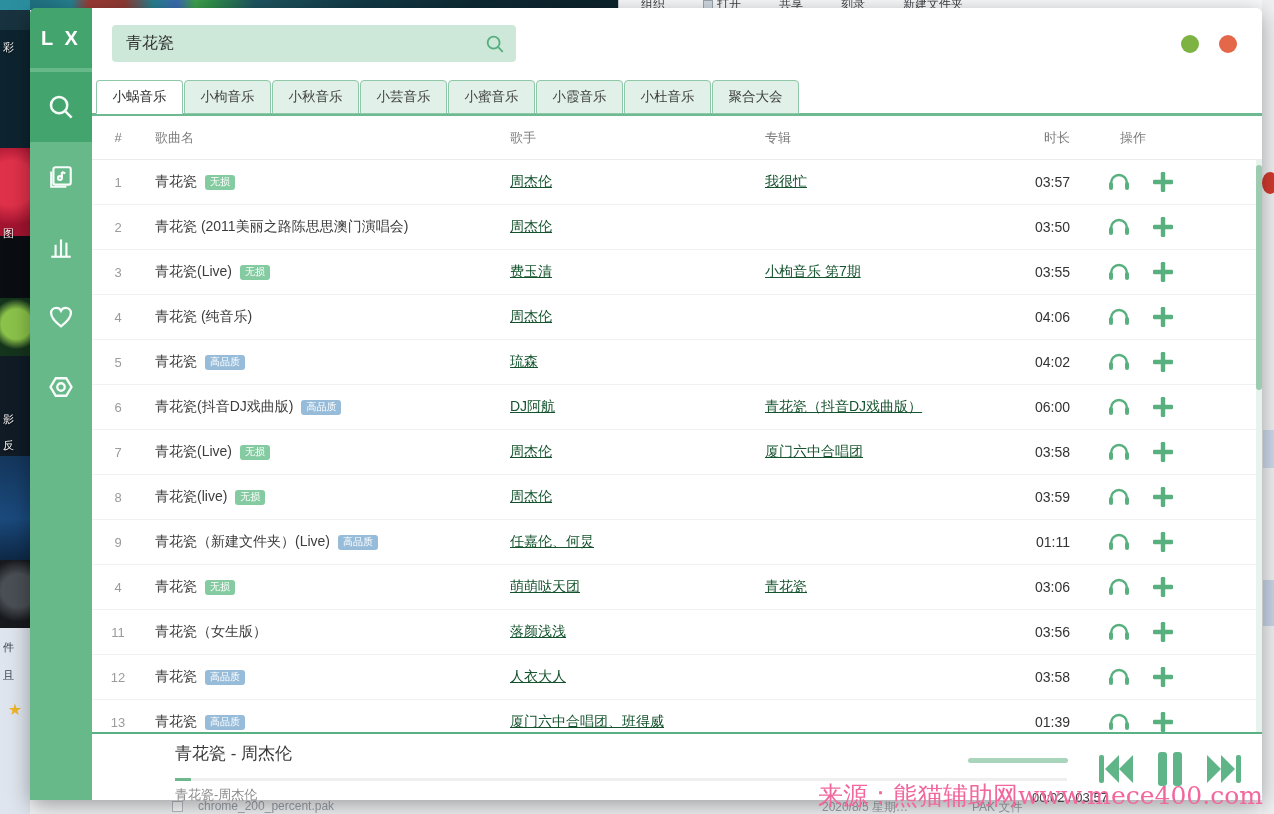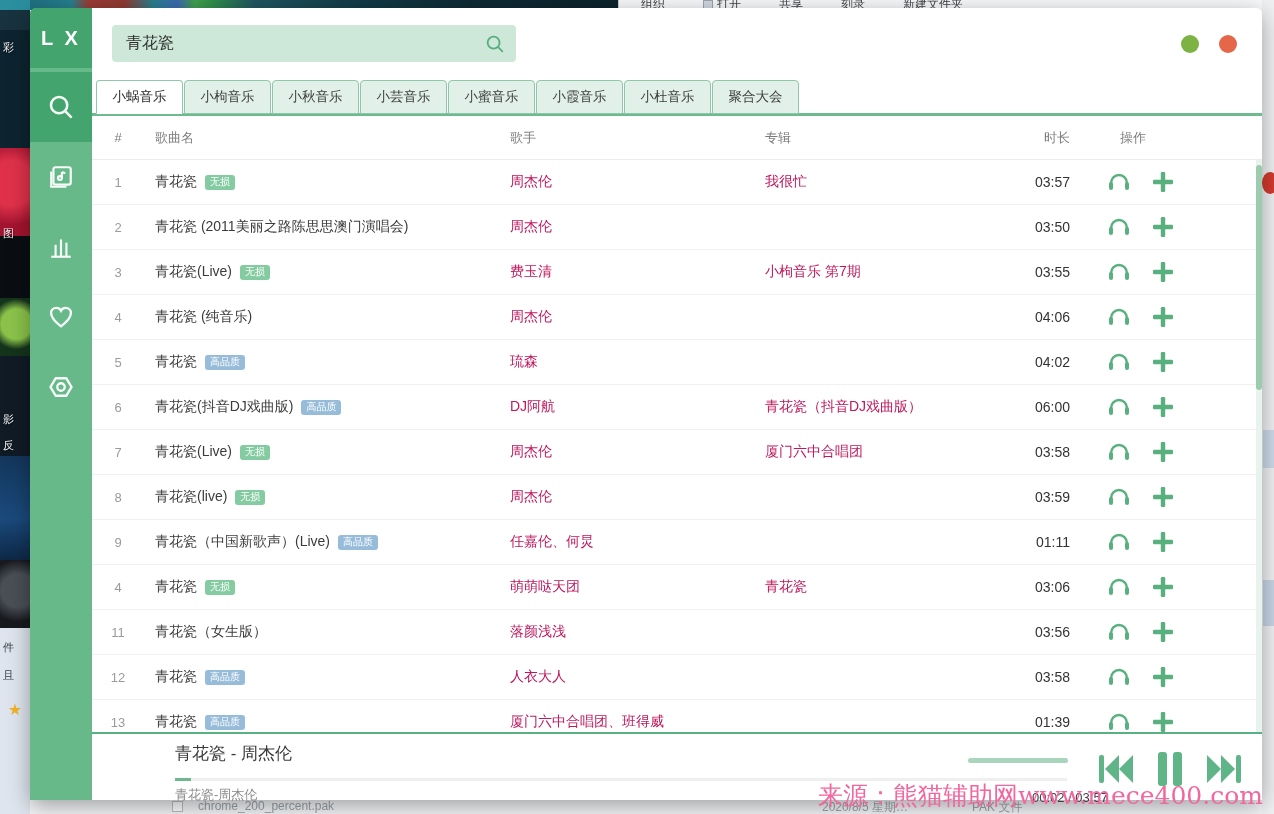--- a/index.html
+++ b/index.html
@@ -77,21 +77,21 @@
   .thead .h-dur { text-align:right; padding-right:8px; }
   .thead .h-act { padding-left:42px; }
   .tbody { position:absolute; left:0; top:152px; width:1170px; height:572px; overflow:hidden; }
   .song-row { height:45px; display:grid; grid-template-columns:52px 366px 255px 250px 63px 1fr;
     align-items:center; border-bottom:1px solid #f1f1f1; font-size:14px; cursor:default; }
   .c-idx { text-align:center; color:#9b9b9b; font-size:13px; }
   .c-name { padding-left:11px; display:flex; align-items:center; gap:8px; color:#3c3c3c; white-space:nowrap; overflow:hidden; }
   .badge { flex:none; font-size:10px; color:#fff; padding:2px 5px 3px; border-radius:3px; line-height:1; }
   .b-green { background:#85cba1; }
   .b-blue { background:#97bcd9; }
-  .c-singer,.c-album { color:#be185d; white-space:nowrap; overflow:hidden; }
+  .c-singer,.c-album { color:#14532d; white-space:nowrap; overflow:hidden;text-decoration:underline; }
   .c-dur { text-align:right; padding-right:8px; color:#333; }
   .c-act { padding-left:28px; display:flex; gap:18px; align-items:center; }
   .act-btn { width:26px; height:26px; display:flex; align-items:center; justify-content:center; cursor:pointer; }
 
   .scrollbar-track { position:absolute; left:1164px; top:152px; width:6px; height:572px; background:#e9f3ed; }
   .scrollbar-thumb { position:absolute; left:0; top:5px; width:6px; height:225px; background:#9ccbb0; border-radius:3px; cursor:pointer; }
 
   
   .player { position:absolute; left:0; top:724px; width:1170px; height:68px; background:#fff;
     border-top:2px solid #57b183; }
@@ -451,21 +451,21 @@
           <rect x="9.8" y="2" width="4.4" height="20" rx="1.2"></rect>
           <rect x="2" y="9.8" width="20" height="4.4" rx="1.2"></rect>
         </svg>
       </span>
     </div>
   </div>
 
   <div class="song-row">
     <div class="c-idx">9</div>
     <div class="c-name">
-      <span class="name-text">青花瓷（中国新歌声）(Live)</span>
+      <span class="name-text">青花瓷（新建文件夹）(Live)</span>
       <span class="badge b-blue">高品质</span>
     </div>
     <div class="c-singer">任嘉伦、何炅</div>
     <div class="c-album"></div>
     <div class="c-dur">01:11</div>
     <div class="c-act">
       <span class="act-btn">
         <svg width="24" height="24" viewBox="0 0 24 24" style="stroke:#58b07e;fill:none;stroke-width:2.4;">
           <path d="M4 18 v-5 a8 8 0 0 1 16 0 v5"></path>
           <path d="M4 18 v-4" style="stroke-width:4;stroke-linecap:round;"></path>

